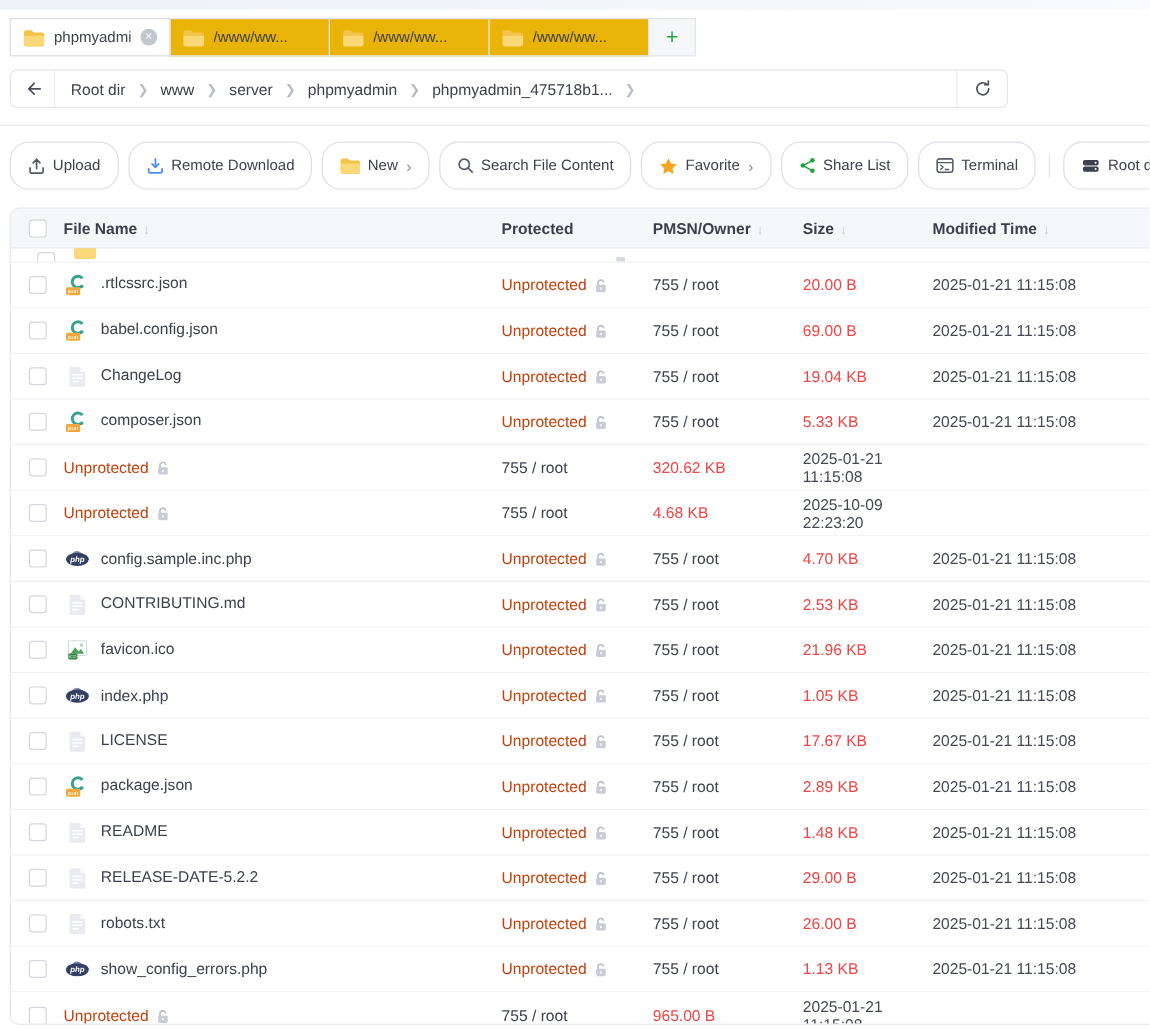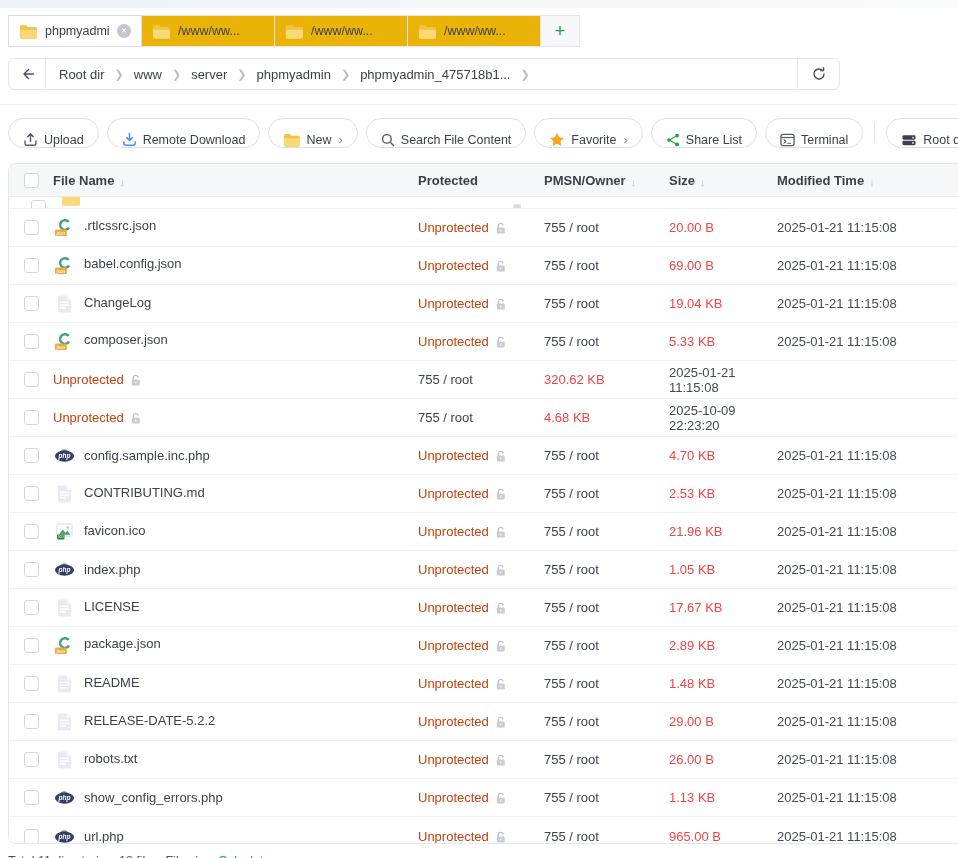--- a/index.html
+++ b/index.html
@@ -34,21 +34,21 @@
   .crumb { cursor:pointer; white-space:nowrap; }
   .crumb-sep { color:#b9bdc5; font-size:11px; }
   .crumb-refresh { margin-left:auto; width:42px; height:100%; border-left:1px solid #e9ebef;
     display:flex; align-items:center; justify-content:center; cursor:pointer; }
 
   .hr { border-top:1px solid #edeef2; margin-top:14px; }
 
   
   .toolbar { display:flex; align-items:center; gap:8px; margin:13px 0 0 8px;
     width:1020px; }
-  .pill { display:inline-flex; align-items:flex-end; gap:6px; height:30px;
+  .pill { display:inline-flex; align-items:center; gap:6px; height:40px;
     padding:0 14px; border:1px solid #dcdfe5; border-radius:16px; background:#fff;
     font-size:12.5px; color:#3c414d; white-space:nowrap; cursor:pointer; flex:none; }
   .pill .chev { color:#8a8f99; font-size:13px; margin-left:1px; }
   .vsep { width:1px; height:20px; background:#e3e5e9; margin:0 3px; flex:none; }
 
   
   .table-wrap { margin:15px 0 0 8px; width:1010px; height:681px;
     border:1px solid #e4e6eb; border-radius:8px; overflow:hidden; background:#fff; }
   .tgrid { display:grid; grid-template-columns:44px 365px 126px 125px 108px 1fr;
     align-items:center; }
@@ -740,30 +740,20 @@
     </div>
     <div>755 / root</div>
     <div class="c-size">1.13 KB</div>
     <div class="c-mod">2025-01-21 11:15:08</div>
   </div>
 
   <div class="tgrid trow">
     <div class="c-check">
           <span class="checkbox"></span>
         </div>
-    <div class="c-name">
-      <span class="ficon">
-            <svg width="21" height="14" viewBox="0 0 22 15">
-              <path d="M6 5a5 5 0 0 1 9-1.5z" fill="#7d93a8"></path>
-              <ellipse cx="11" cy="8.7" rx="10.2" ry="5.9" fill="#333f63"></ellipse>
-              <text x="11" y="11.1" font-size="7" font-style="italic" font-weight="bold" fill="#fff" text-anchor="middle" font-family="sans-serif">php</text>
-            </svg>
-          </span>
-      <span class="fname">url.php</span>
-    </div>
     <div class="c-prot">
       <span>Unprotected</span>
       <span>
         <svg width="13" height="13" viewBox="0 0 14 14">
               <path d="M4.6 6V4.1a2.6 2.6 0 0 1 5-1" fill="none" stroke="#bcc0c9" stroke-width="1.5" stroke-linecap="round"></path>
               <rect x="3" y="5.8" width="8.6" height="6.6" rx="1.3" fill="#c9ccd4"></rect>
               <rect x="6.6" y="8" width="1.4" height="2.2" rx=".7" fill="#fff"></rect>
             </svg>
       </span>
     </div>

